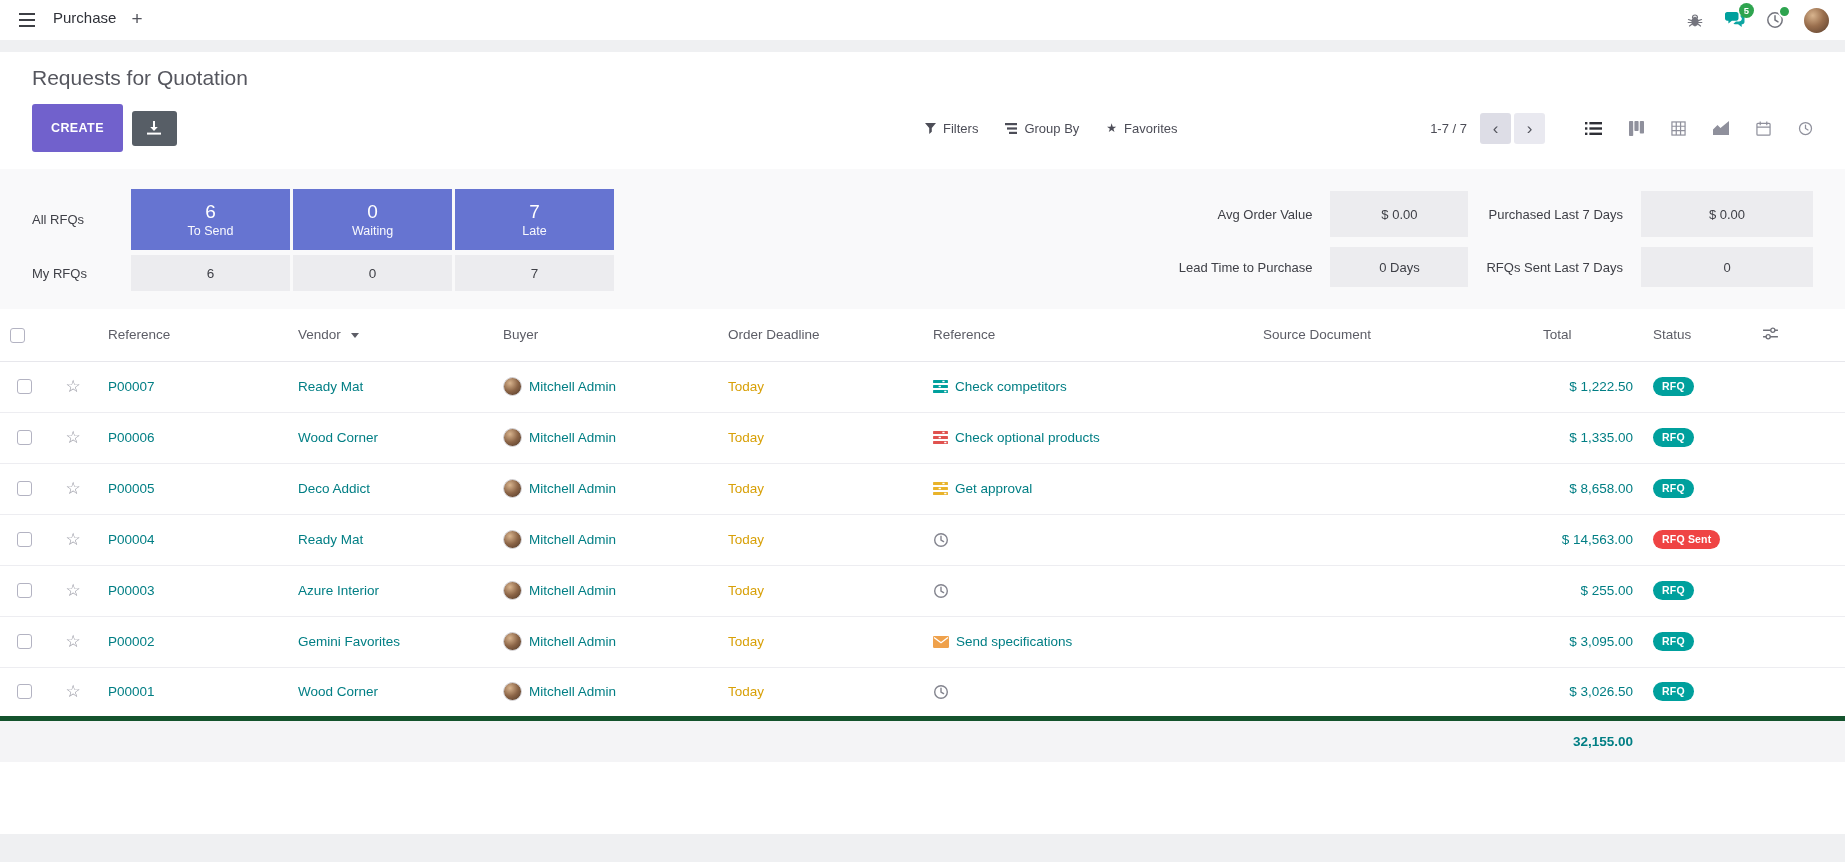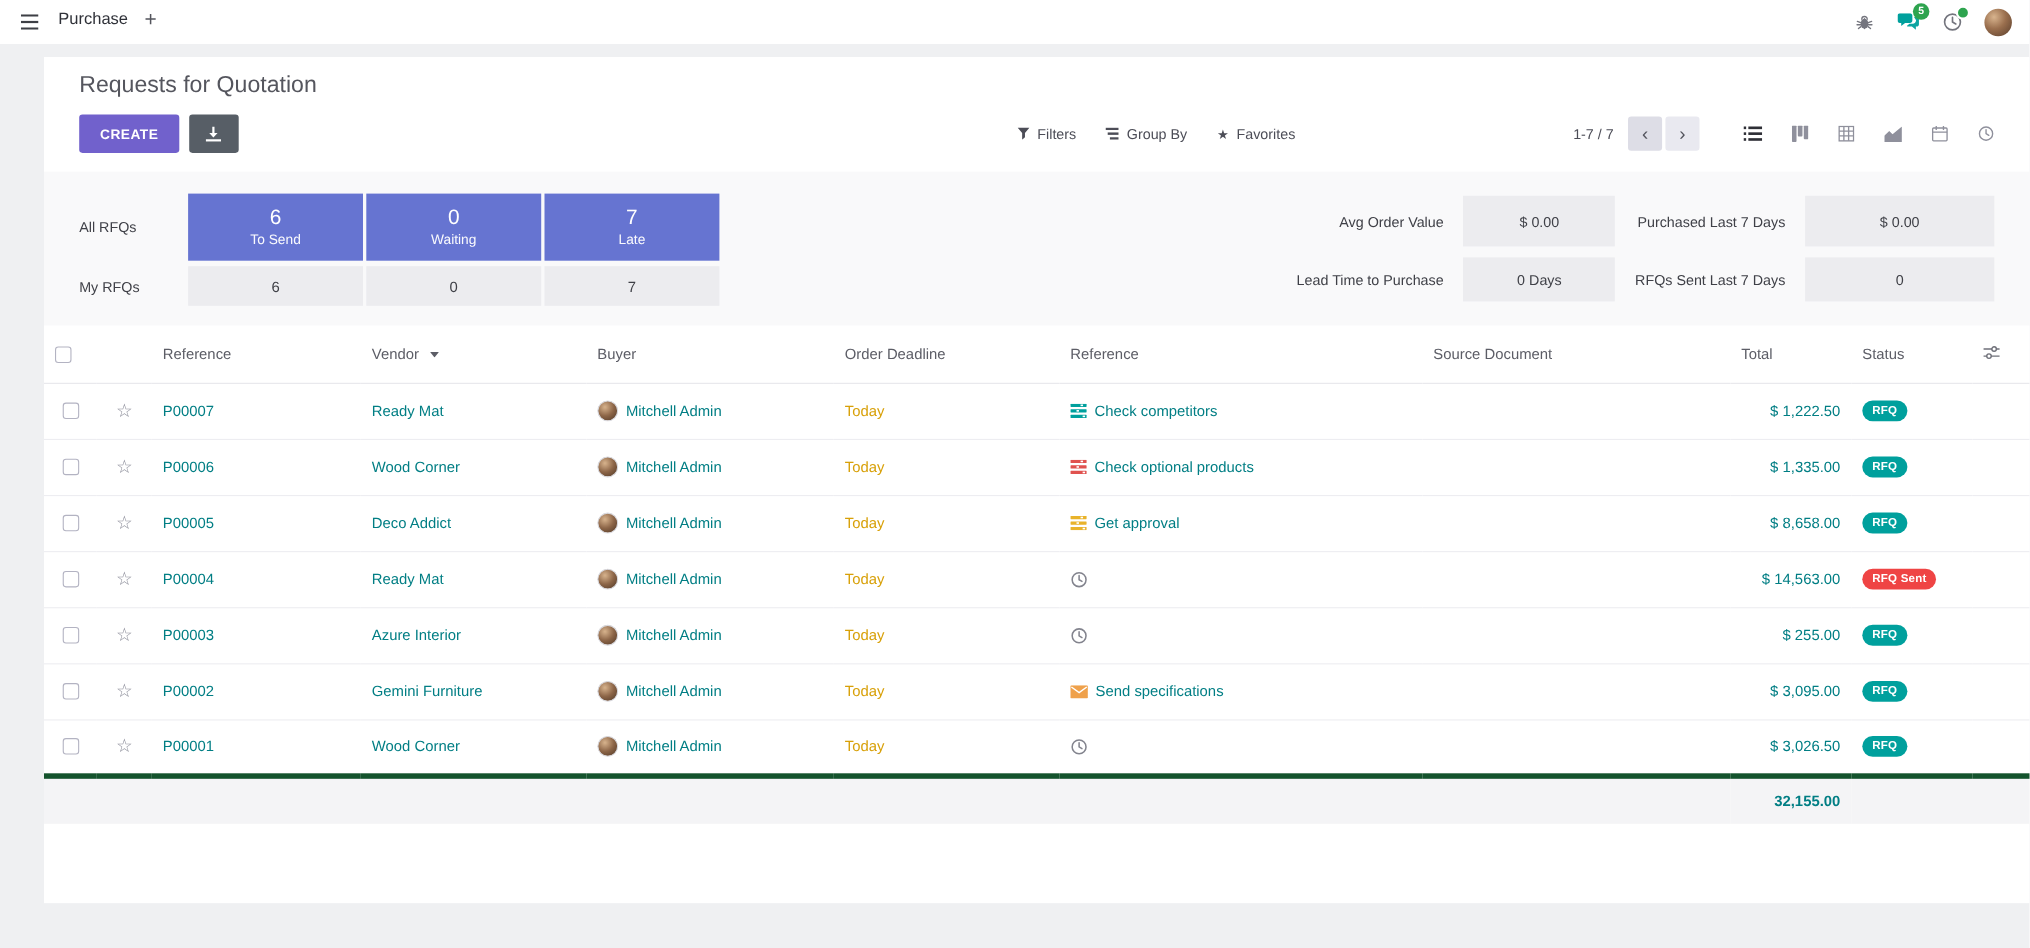--- a/index.html
+++ b/index.html
@@ -24,35 +24,35 @@
     position:absolute; top:-6px; right:-8px; background:#2ea44f; color:#fff;
     font-size:9.5px; font-weight:700; min-width:15px; height:15px; border-radius:8px;
     display:flex; align-items:center; justify-content:center; padding:0 3px;
   }
   .badge-dot { position:absolute; top:-4px; right:-5px; width:13px; height:13px; background:#2ea44f; border-radius:50%; border:2px solid #fff; }
   .avatar {
     width:25px; height:25px; border-radius:50%; cursor:pointer;
     background:radial-gradient(circle at 35% 30%, #d8b48e 0%, #9a6f4e 45%, #573c2b 100%);
   }
   
-  .content { background:#fff;margin-left:40px; }
+  .content { background:#fff; }
   .control-panel { padding:14px 32px 0; background:#fff; }
   .cp-row1 { display:flex; justify-content:space-between; align-items:center; }
   .cp-title { margin:0; font-size:21px; font-weight:400; color:#55565e; }
   .searchbox { position:relative; width:888px; }
   .search-input {
     width:100%; height:35px; border:1px solid #d8d8e4; border-radius:3px;
     padding:0 36px 0 12px; font-size:13px; color:#333; outline:none;
     font-family:inherit; background:#fff;
   }
   .search-input::placeholder { color:#c2c2ce; }
   .search-icon { position:absolute; right:11px; top:50%; transform:translateY(-50%); display:flex; cursor:pointer; }
   .cp-row2 { display:flex; align-items:center; margin-top:14px; padding-bottom:17px; }
   .btn-create {
-    height:35px; padding:0 19px; background:#7161cc; color:#fff; border:none;
+    height:48px; padding:0 19px; background:#7161cc; color:#fff; border:none;
     border-radius:3px; font-size:12.5px; font-weight:600; letter-spacing:.4px;
     cursor:pointer; font-family:inherit;
   }
   .btn-export {
     height:35px; width:45px; margin-left:9px; background:#575e66; border:none;
     border-radius:3px; display:flex; align-items:center; justify-content:center; cursor:pointer;
   }
   .cp-right { margin-left:auto; width:888px; display:flex; align-items:center; }
   .cp-tool {
     display:flex; align-items:center; gap:7px; background:none; border:none;
@@ -494,21 +494,21 @@
           </td>
         <td><span></span></td>
         <td class="num">$ 255.00</td>
         <td><span class="badge">RFQ</span></td>
         <td></td>
       </tr>
       <tr>
         <td class="td-center"><input type="checkbox" class="cbx" style=""></td>
         <td class="td-center"><span class="star-glyph">☆</span></td>
         <td><span class="link">P00002</span></td>
-        <td><span class="link">Gemini Furniture</span></td>
+        <td><span class="link">Gemini Favorites</span></td>
         <td>
             <div class="buyer-wrap">
               <span class="mini-avatar"></span>
               <span class="link">Mitchell Admin</span>
             </div>
           </td>
         <td><span class="today">Today</span></td>
         <td>
             <div class="act-wrap">
           <span class="act-icon">

